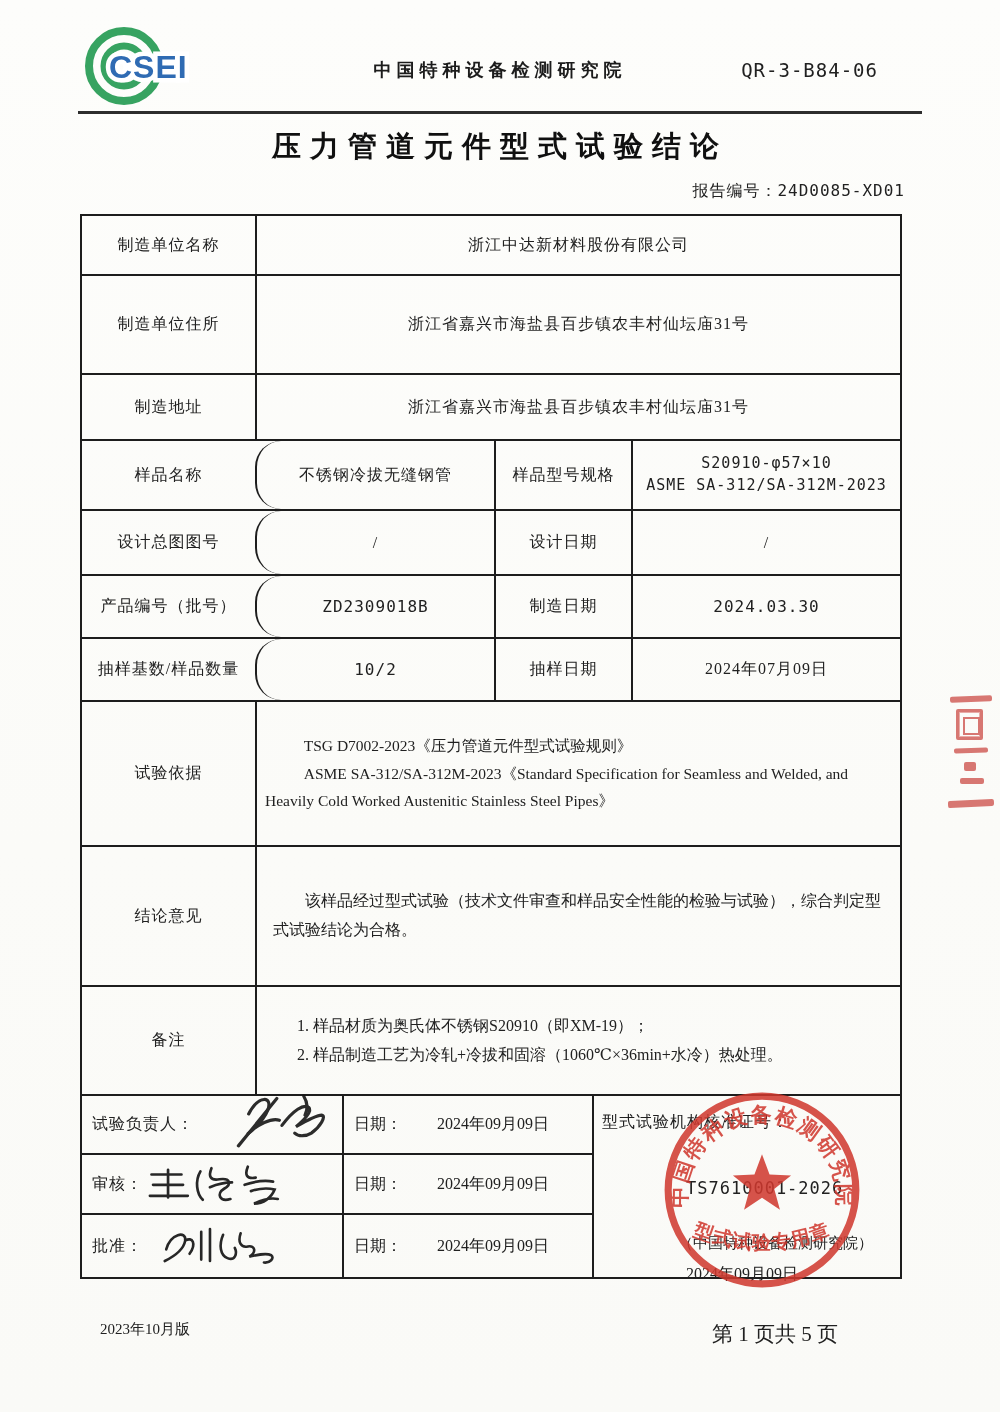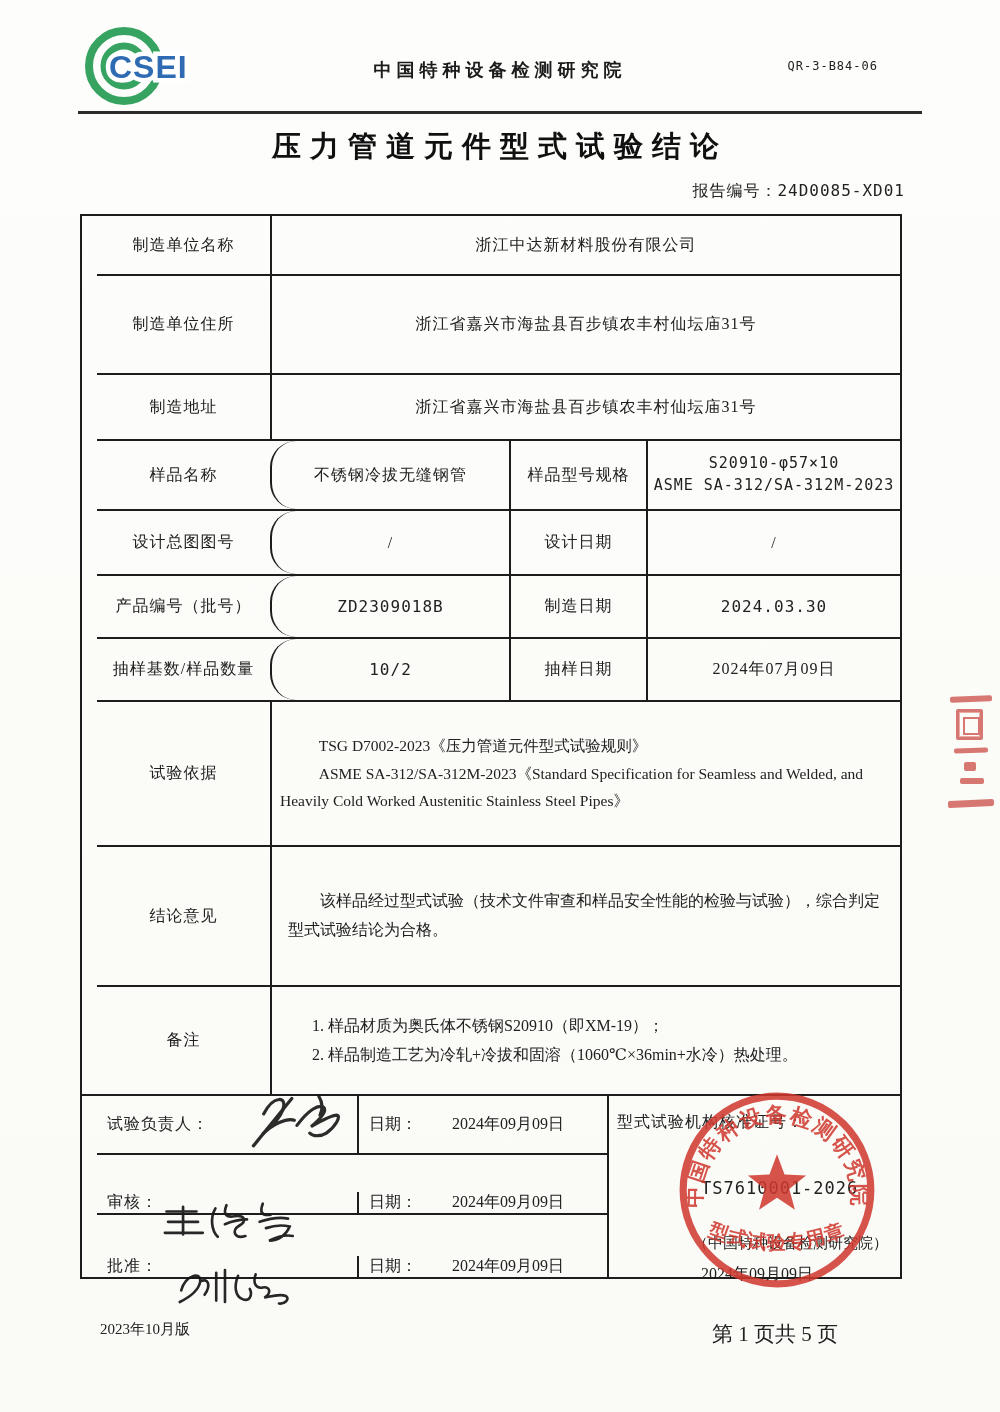--- a/index.html
+++ b/index.html
@@ -9,50 +9,50 @@
     background:linear-gradient(180deg,#fdfdfb 0%,#fbfbf8 60%,#fafaf7 100%);
     font-family:"Liberation Serif","DejaVu Serif",serif;
     color:#212121; overflow:hidden;
   }
   .mono { font-family:"DejaVu Sans Mono","Liberation Mono",monospace; }
 
   
   .logo { position:absolute; left:84px; top:24px; }
   .org-name { position:absolute; left:0; right:0; top:58px; text-align:center;
     font-size:18px; font-weight:bold; letter-spacing:5px; color:#1c1c1c; }
-  .doc-code { position:absolute; right:122px; top:59px; font-size:12px; letter-spacing:1px; }
+  .doc-code { position:absolute; right:122px; top:59px; font-size:19px; letter-spacing:1px; }
   .head-rule { position:absolute; left:78px; top:111px; width:844px; height:3px; background:#2d2d2d; }
 
   .doc-title { position:absolute; left:0; right:0; top:127px; text-align:center;
     font-size:29px; font-weight:bold; letter-spacing:9px; color:#101010; }
   .report-line { position:absolute; right:95px; top:181px; font-size:16px; letter-spacing:1px; }
 
   
-  .tbl { position:absolute; left:80px; width:822px; border:2px solid #1d1d1d; background:transparent;padding-left:15px; }
+  .tbl { position:absolute; left:80px; width:822px; border:2px solid #1d1d1d; background:transparent; }
   .trow { display:flex; }
   .trow + .trow { border-top:2px solid #1d1d1d; }
   .cell { position:relative; }
   .cell + .cell { border-left:2px solid #1d1d1d; }
   .lbl { flex:0 0 173px; display:flex; align-items:center; justify-content:center;
     text-align:center; font-size:16px; letter-spacing:1px; padding:0 6px; }
   .val { flex:1; display:flex; align-items:center; justify-content:center;
     text-align:center; font-size:16px; letter-spacing:1px; }
   .c2 { flex:0 0 239px;border-radius:26px; }
   .c3 { flex:0 0 137px; }
   .val.col { flex-direction:column; line-height:1.45; }
   .parablock { flex:1; display:flex; flex-direction:column; justify-content:center;
     padding:10px 18px 10px 8px; font-size:15.5px; line-height:1.8; text-align:left; }
   .parablock p { text-indent:2.5em; }
   .parablock.pad { padding-left:16px; }
   .remark p { text-indent:1.5em; }
 
   
   .sig-left { width:510px; }
   .sig-row { display:flex; position:relative; }
-  .sig-row + .sig-row { border-top:2px solid #1d1d1d;align-items:flex-end; }
+  .sig-row + .sig-row { border-top:2px solid #1d1d1d; }
   .sig-label { flex:0 0 260px; display:flex; align-items:center; padding-left:10px;
     font-size:16px; letter-spacing:1px; position:relative; }
   .sig-date { flex:1; border-left:2px solid #1d1d1d; display:flex; align-items:center;
     font-size:16px; }
   .sig-date .dl { padding-left:10px; }
   .sig-date .dv { flex:1; text-align:center; padding-right:8px; }
   .sig-svg { position:absolute; pointer-events:none; }
   .org-cell { flex:1; border-left:2px solid #1d1d1d; position:relative; font-size:16px; }
   .org-cell .t1 { position:absolute; left:8px; top:16px; letter-spacing:1px; }
   .org-cell .cert { position:absolute; left:92px; top:82px; font-size:17px; letter-spacing:1px; }

